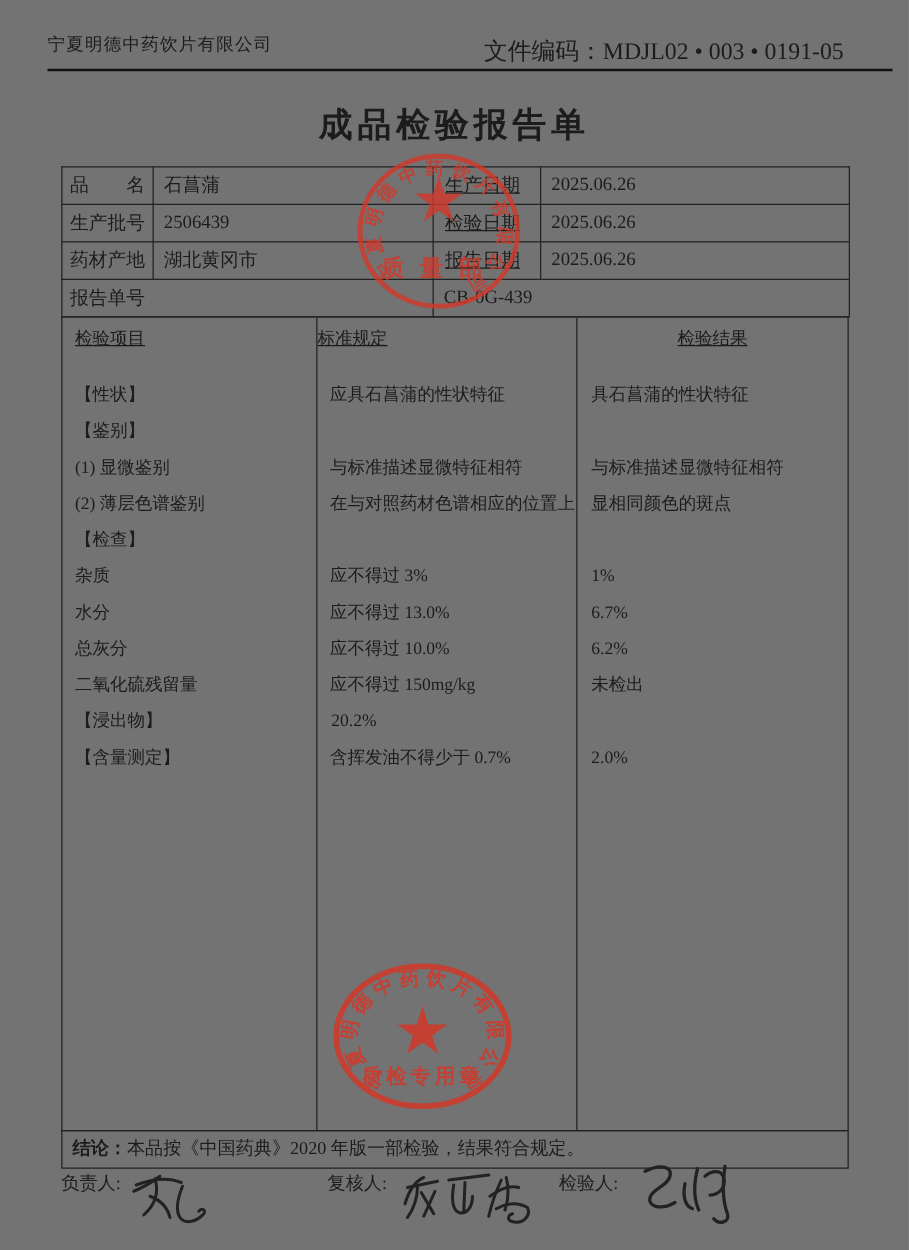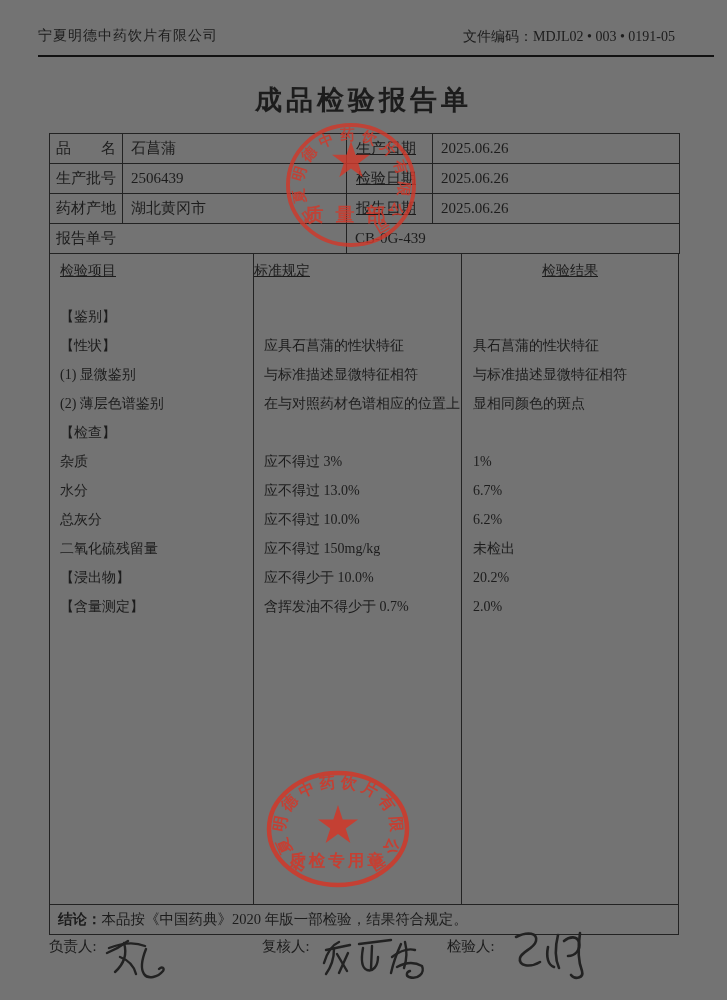--- a/index.html
+++ b/index.html
@@ -1,21 +1,21 @@
 <!DOCTYPE html>
 <html><head>
 <meta charset="utf-8">
 <style>
   html,body{margin:0;padding:0;background:#888;}
   .page{position:relative;width:727px;height:1000px;background:#737373;margin:0 auto;
         font-family:"Liberation Serif","DejaVu Serif",serif;color:#1c1c1c;overflow:hidden;}
 
   
   .hdr-company{position:absolute;left:38px;top:27px;font-size:14px;letter-spacing:1px;}
-  .hdr-code{position:absolute;right:52px;top:28px;font-size:14px;}
+  .hdr-code{position:absolute;right:52px;top:28px;font-size:19px;}
   .hdr-rule{position:absolute;left:38px;right:13px;top:55px;height:2px;background:#111;}
   .title{position:absolute;left:0;right:0;top:82px;text-align:center;
          font-size:27px;font-weight:bold;letter-spacing:4px;}
 
   
   table.info{position:absolute;left:49px;top:133px;width:630px;border-collapse:collapse;
              table-layout:fixed;font-size:15px;}
   table.info td{border:1px solid #222;height:29px;padding:0 8px;overflow:hidden;white-space:nowrap;}
   table.info td.lblA{padding:0 6px;text-align:justify;text-align-last:justify;}
   table.info td.lblB{padding:0 9px;text-decoration:underline;}
@@ -100,30 +100,30 @@
   <div class="insp">
     <div class="vline v1"></div>
     <div class="vline v2"></div>
     <div class="ihead">
       <span class="ih1">检验项目</span>
       <span class="ih2">标准规定</span>
       <span class="ih3">检验结果</span>
     </div>
     <div class="irows" id="inspection-rows">
         <div class="irow">
+          <div class="c1">【性状】</div>
+          <div class="c2">应具石菖蒲的性状特征</div>
+          <div class="c3">具石菖蒲的性状特征</div>
+        </div>
+        <div class="irow">
           <div class="c1">【鉴别】</div>
           <div class="c2"></div>
           <div class="c3"></div>
         </div>
         <div class="irow">
-          <div class="c1">【性状】</div>
-          <div class="c2">应具石菖蒲的性状特征</div>
-          <div class="c3">具石菖蒲的性状特征</div>
-        </div>
-        <div class="irow">
           <div class="c1">(1) 显微鉴别</div>
           <div class="c2">与标准描述显微特征相符</div>
           <div class="c3">与标准描述显微特征相符</div>
         </div>
         <div class="irow">
           <div class="c1">(2) 薄层色谱鉴别</div>
           <div class="c2">在与对照药材色谱相应的位置上，</div>
           <div class="c3">显相同颜色的斑点</div>
         </div>
         <div class="irow">
@@ -146,21 +146,20 @@
           <div class="c2">应不得过 10.0%</div>
           <div class="c3">6.2%</div>
         </div>
         <div class="irow">
           <div class="c1">二氧化硫残留量</div>
           <div class="c2">应不得过 150mg/kg</div>
           <div class="c3">未检出</div>
         </div>
         <div class="irow">
           <div class="c1">【浸出物】</div>
-          <div class="c2">应不得少于 10.0%</div>
           <div class="c3">20.2%</div>
         </div>
         <div class="irow">
           <div class="c1">【含量测定】</div>
           <div class="c2">含挥发油不得少于 0.7%</div>
           <div class="c3">2.0%</div>
         </div>
       </div>
   </div>
 

